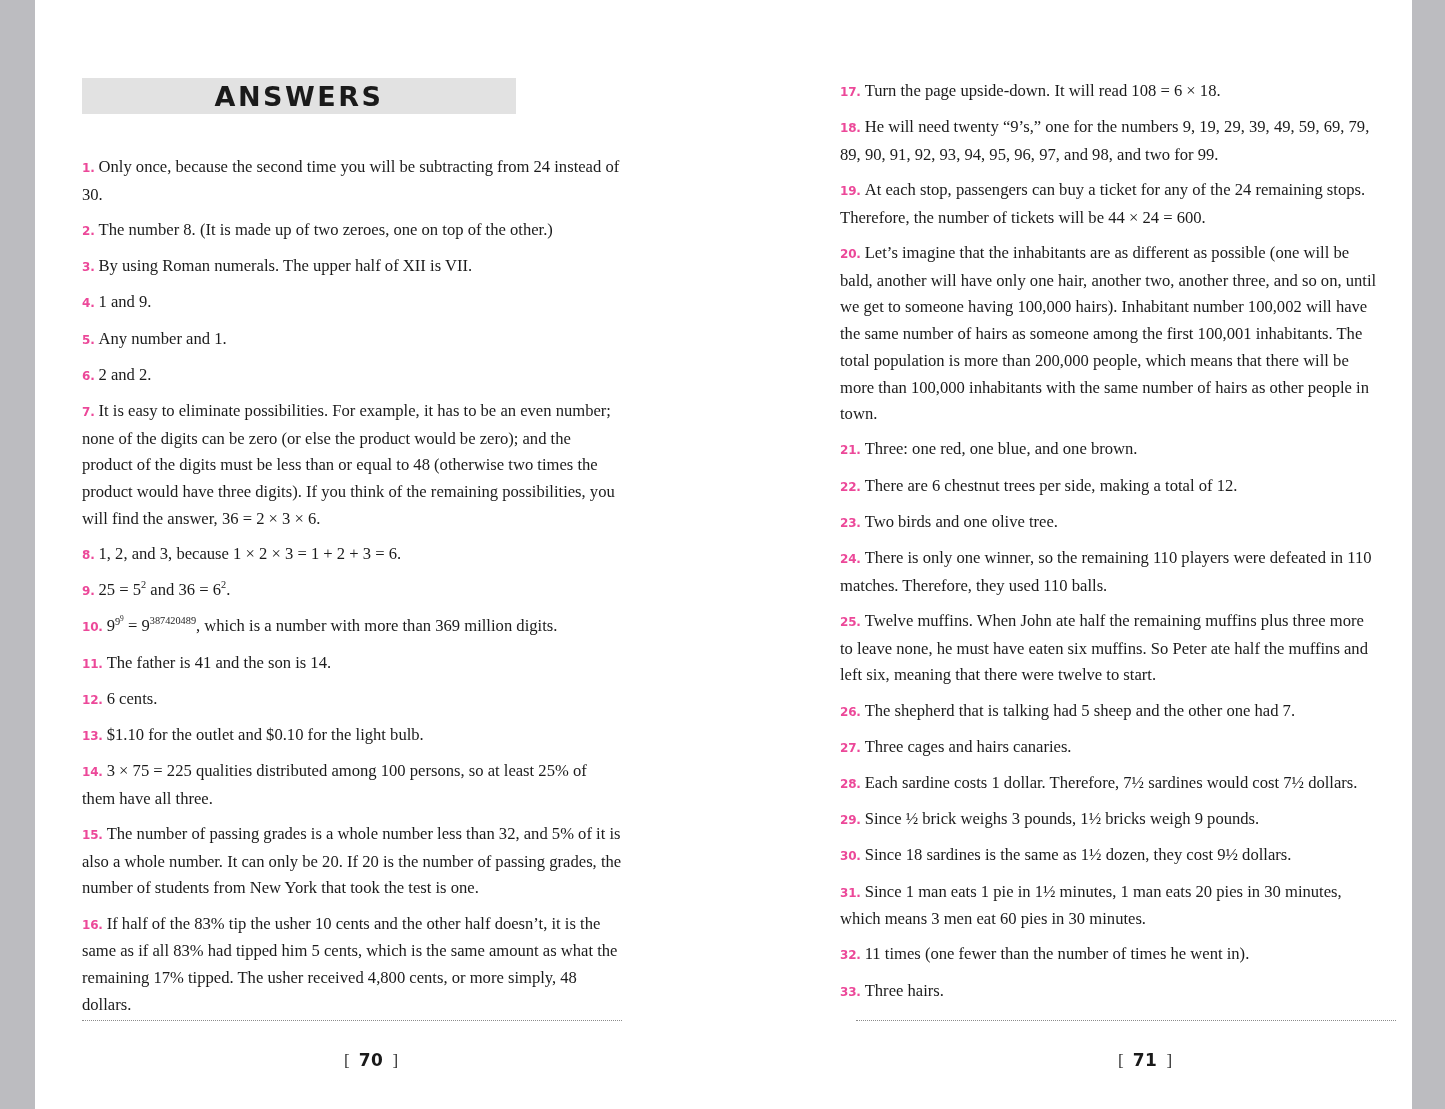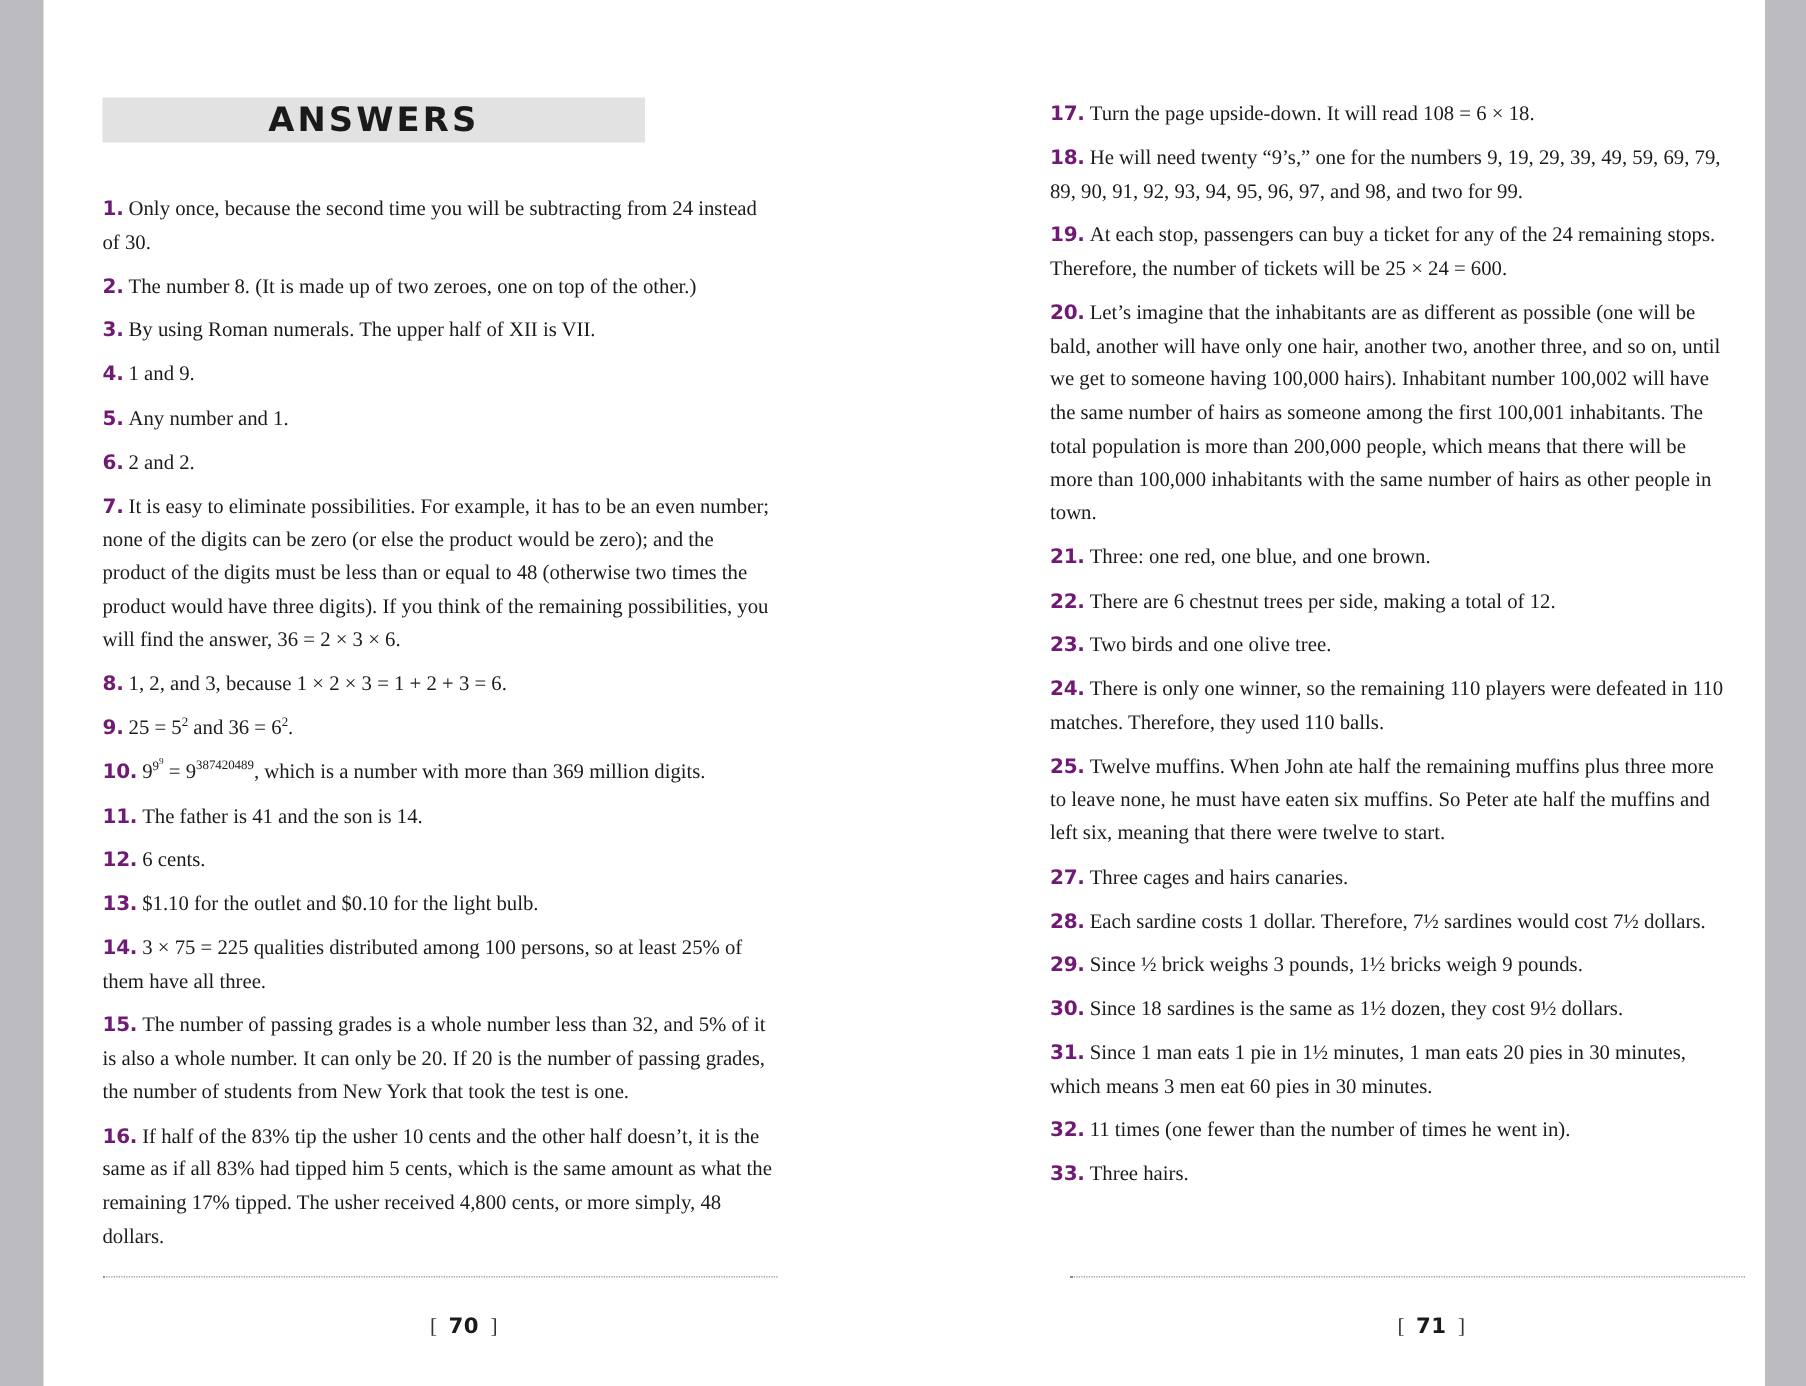--- a/index.html
+++ b/index.html
@@ -82,22 +82,22 @@
     font-size: 16.6px;
     line-height: 26.7px;
     color: #1b1b1b;
     margin: 0 0 8.5px 0;
     text-align: left;
     text-indent: 0;
   }
   .answer .num {
     font-family: "DejaVu Sans", sans-serif;
     font-weight: bold;
-    font-size: 16px;
-    color: #701a75;
+    font-size: 12px;
+    color: #ec4899;
     margin-right: 4px;
     letter-spacing: -0.2px;
   }
   .answer sup {
     font-size: 0.62em;
     vertical-align: super;
     line-height: 0;
   }
   .answer sup sup {
     font-size: 0.72em;
@@ -184,27 +184,28 @@
   </div>
 
   <div class="page right-page">
     <div class="page-body">
 
       <div class="title-spacer"></div>
 
       <div class="answers-list" id="right-answers">
           <p class="answer"><span class="num">17.</span><span>Turn the page upside-down. It will read 108 = 6 × 18.</span></p>
           <p class="answer"><span class="num">18.</span><span>He will need twenty “9’s,” one for the numbers 9, 19, 29, 39, 49, 59, 69, 79, 89, 90, 91, 92, 93, 94, 95, 96, 97, and 98, and two for 99.</span></p>
-          <p class="answer"><span class="num">19.</span><span>At each stop, passengers can buy a ticket for any of the 24 remaining stops. Therefore, the number of tickets will be 25 × 24 = 600.</span></p>
+          <p class="answer"><span class="num">19.</span><span>At each stop, passengers can buy a ticket for any of the 24 remaining stops. Therefore, the number of tickets will be 44 × 24 = 600.</span></p>
           <p class="answer"><span class="num">20.</span><span>Let’s imagine that the inhabitants are as different as possible (one will be bald, another will have only one hair, another two, another three, and so on, until we get to someone having 100,000 hairs). Inhabitant number 100,002 will have the same number of hairs as someone among the first 100,001 inhabitants. The total population is more than 200,000 people, which means that there will be more than 100,000 inhabitants with the same number of hairs as other people in town.</span></p>
           <p class="answer"><span class="num">21.</span><span>Three: one red, one blue, and one brown.</span></p>
           <p class="answer"><span class="num">22.</span><span>There are 6 chestnut trees per side, making a total of 12.</span></p>
           <p class="answer"><span class="num">23.</span><span>Two birds and one olive tree.</span></p>
           <p class="answer"><span class="num">24.</span><span>There is only one winner, so the remaining 110 players were defeated in 110 matches. Therefore, they used 110 balls.</span></p>
           <p class="answer"><span class="num">25.</span><span>Twelve muffins. When John ate half the remaining muffins plus three more to leave none, he must have eaten six muffins. So Peter ate half the muffins and left six, meaning that there were twelve to start.</span></p>
+          <p class="answer"><span class="num">26.</span><span>The shepherd that is talking had 5 sheep and the other one had 7.</span></p>
           <p class="answer"><span class="num">27.</span><span>Three cages and hairs canaries.</span></p>
           <p class="answer"><span class="num">28.</span><span>Each sardine costs 1 dollar. Therefore, 7½ sardines would cost 7½ dollars.</span></p>
           <p class="answer"><span class="num">29.</span><span>Since ½ brick weighs 3 pounds, 1½ bricks weigh 9 pounds.</span></p>
           <p class="answer"><span class="num">30.</span><span>Since 18 sardines is the same as 1½ dozen, they cost 9½ dollars.</span></p>
           <p class="answer"><span class="num">31.</span><span>Since 1 man eats 1 pie in 1½ minutes, 1 man eats 20 pies in 30 minutes, which means 3 men eat 60 pies in 30 minutes.</span></p>
           <p class="answer"><span class="num">32.</span><span>11 times (one fewer than the number of times he went in).</span></p>
           <p class="answer"><span class="num">33.</span><span>Three hairs.</span></p>
         </div>
     </div>
 

